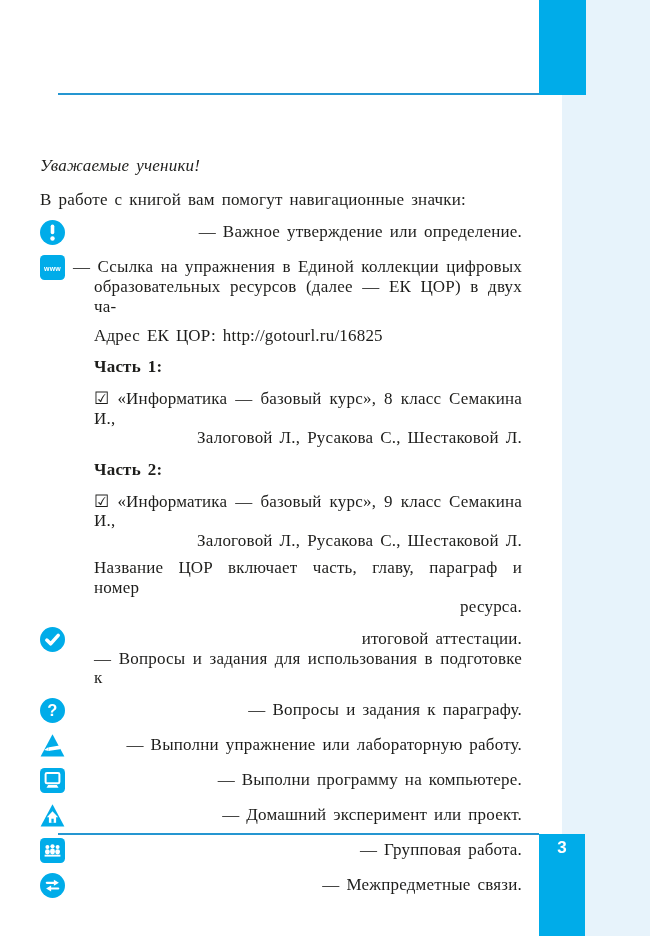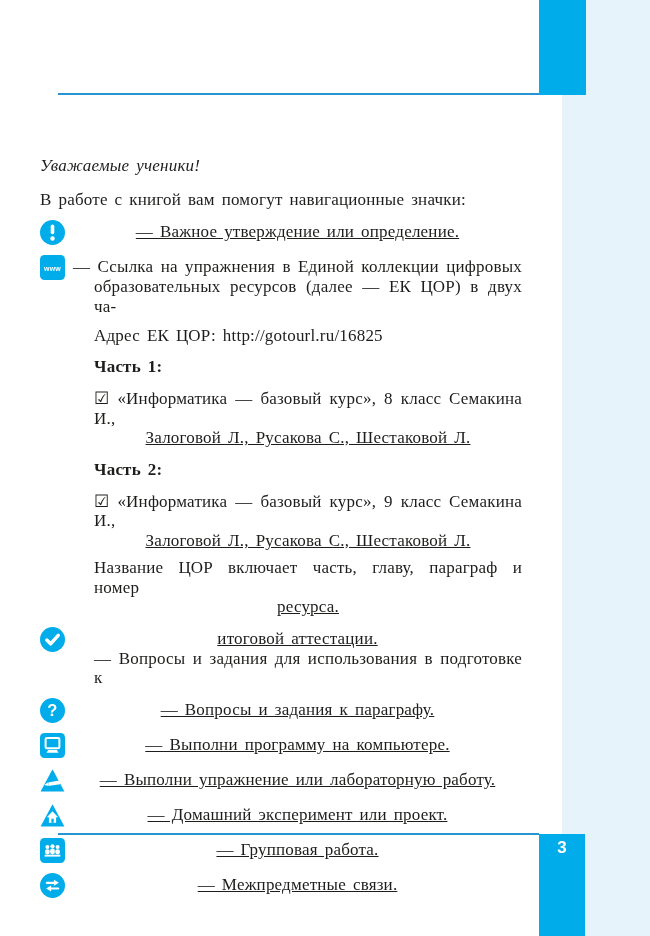--- a/index.html
+++ b/index.html
@@ -19,21 +19,21 @@
   .rule-bottom{top:833px;}
   .content{position:absolute;left:40px;top:95px;width:482px;z-index:1;}
   .greeting{margin-top:61px;font-style:italic;}
   .lead{margin-top:14px;}
   .legend{margin-top:11px;}
   .item{display:flex;align-items:flex-start;margin-bottom:10px;}
   .icon-box{width:25px;height:25px;flex:0 0 25px;}
   .icon-box svg{display:block;width:25px;height:25px;}
   .item-text{flex:1;margin-left:8px;margin-top:2px;padding-left:21px;}
   .jline{text-align:justify;text-align-last:justify;}
-  .jline.last{text-align:center;text-align-last:auto;text-decoration:underline;}
+  .jline.last{text-align:right;text-align-last:auto;}
   .item-lines .jline:first-child{text-indent:-21px;}
   .d-address{margin-top:9px;}
   .d-head{margin-top:12px;font-weight:bold;}
   .d-entry{margin-top:12px;}
   .d-note{margin-top:7px;}
   .ic-bg{fill:var(--accent,#00ace9);}
   .ic-fg{fill:#ffffff;}
   .ic-stroke{stroke:#ffffff;fill:none;stroke-linecap:round;stroke-linejoin:round;}
   .ic-text{fill:#ffffff;font-family:"Liberation Sans","DejaVu Sans",sans-serif;font-weight:bold;}
 </style>
@@ -124,45 +124,45 @@
       <div class="item-text">
         <div class="item-lines">
             <div class="jline last">— Вопросы и задания к параграфу.</div>
           </div>
       </div>
     </div>
 
     <div class="item">
       <span class="icon-box">
         <svg viewBox="0 0 25 25">
-          <rect class="ic-bg" width="25" height="25" rx="4.5"></rect>
-          <rect x="5.6" y="4.9" width="13.8" height="10.4" rx="1.4" fill="none" stroke="#fff" stroke-width="2"></rect>
-          <path class="ic-fg" d="M8.2 17.1 h8.6 l1.7 2.7 H6.5 Z"></path>
-        </svg>
-      </span>
-      <div class="item-text">
-        <div class="item-lines">
-            <div class="jline last">— Выполни программу на компьютере.</div>
-          </div>
-      </div>
-    </div>
-
-    <div class="item">
-      <span class="icon-box">
-        <svg viewBox="0 0 25 25">
           <path class="ic-bg" d="M12.5 1.2 L24.4 23.4 H0.6 Z"></path>
           <g class="ic-fg" transform="rotate(-9 12.5 15.5)">
             <rect x="8.4" y="13.7" width="12.4" height="3.7" rx="1"></rect>
             <polygon points="8.4,13.7 8.4,17.4 4,15.55"></polygon>
           </g>
         </svg>
       </span>
       <div class="item-text">
         <div class="item-lines">
             <div class="jline last">— Выполни упражнение или лабораторную работу.</div>
+          </div>
+      </div>
+    </div>
+
+    <div class="item">
+      <span class="icon-box">
+        <svg viewBox="0 0 25 25">
+          <rect class="ic-bg" width="25" height="25" rx="4.5"></rect>
+          <rect x="5.6" y="4.9" width="13.8" height="10.4" rx="1.4" fill="none" stroke="#fff" stroke-width="2"></rect>
+          <path class="ic-fg" d="M8.2 17.1 h8.6 l1.7 2.7 H6.5 Z"></path>
+        </svg>
+      </span>
+      <div class="item-text">
+        <div class="item-lines">
+            <div class="jline last">— Выполни программу на компьютере.</div>
           </div>
       </div>
     </div>
 
     <div class="item">
       <span class="icon-box">
         <svg viewBox="0 0 25 25">
           <path class="ic-bg" d="M12.5 1.2 L24.4 23.4 H0.6 Z"></path>
           <polygon class="ic-fg" points="12.5,8.2 6.9,14.2 18.1,14.2"></polygon>
           <rect class="ic-fg" x="8.9" y="13.4" width="7.2" height="6.4"></rect>

